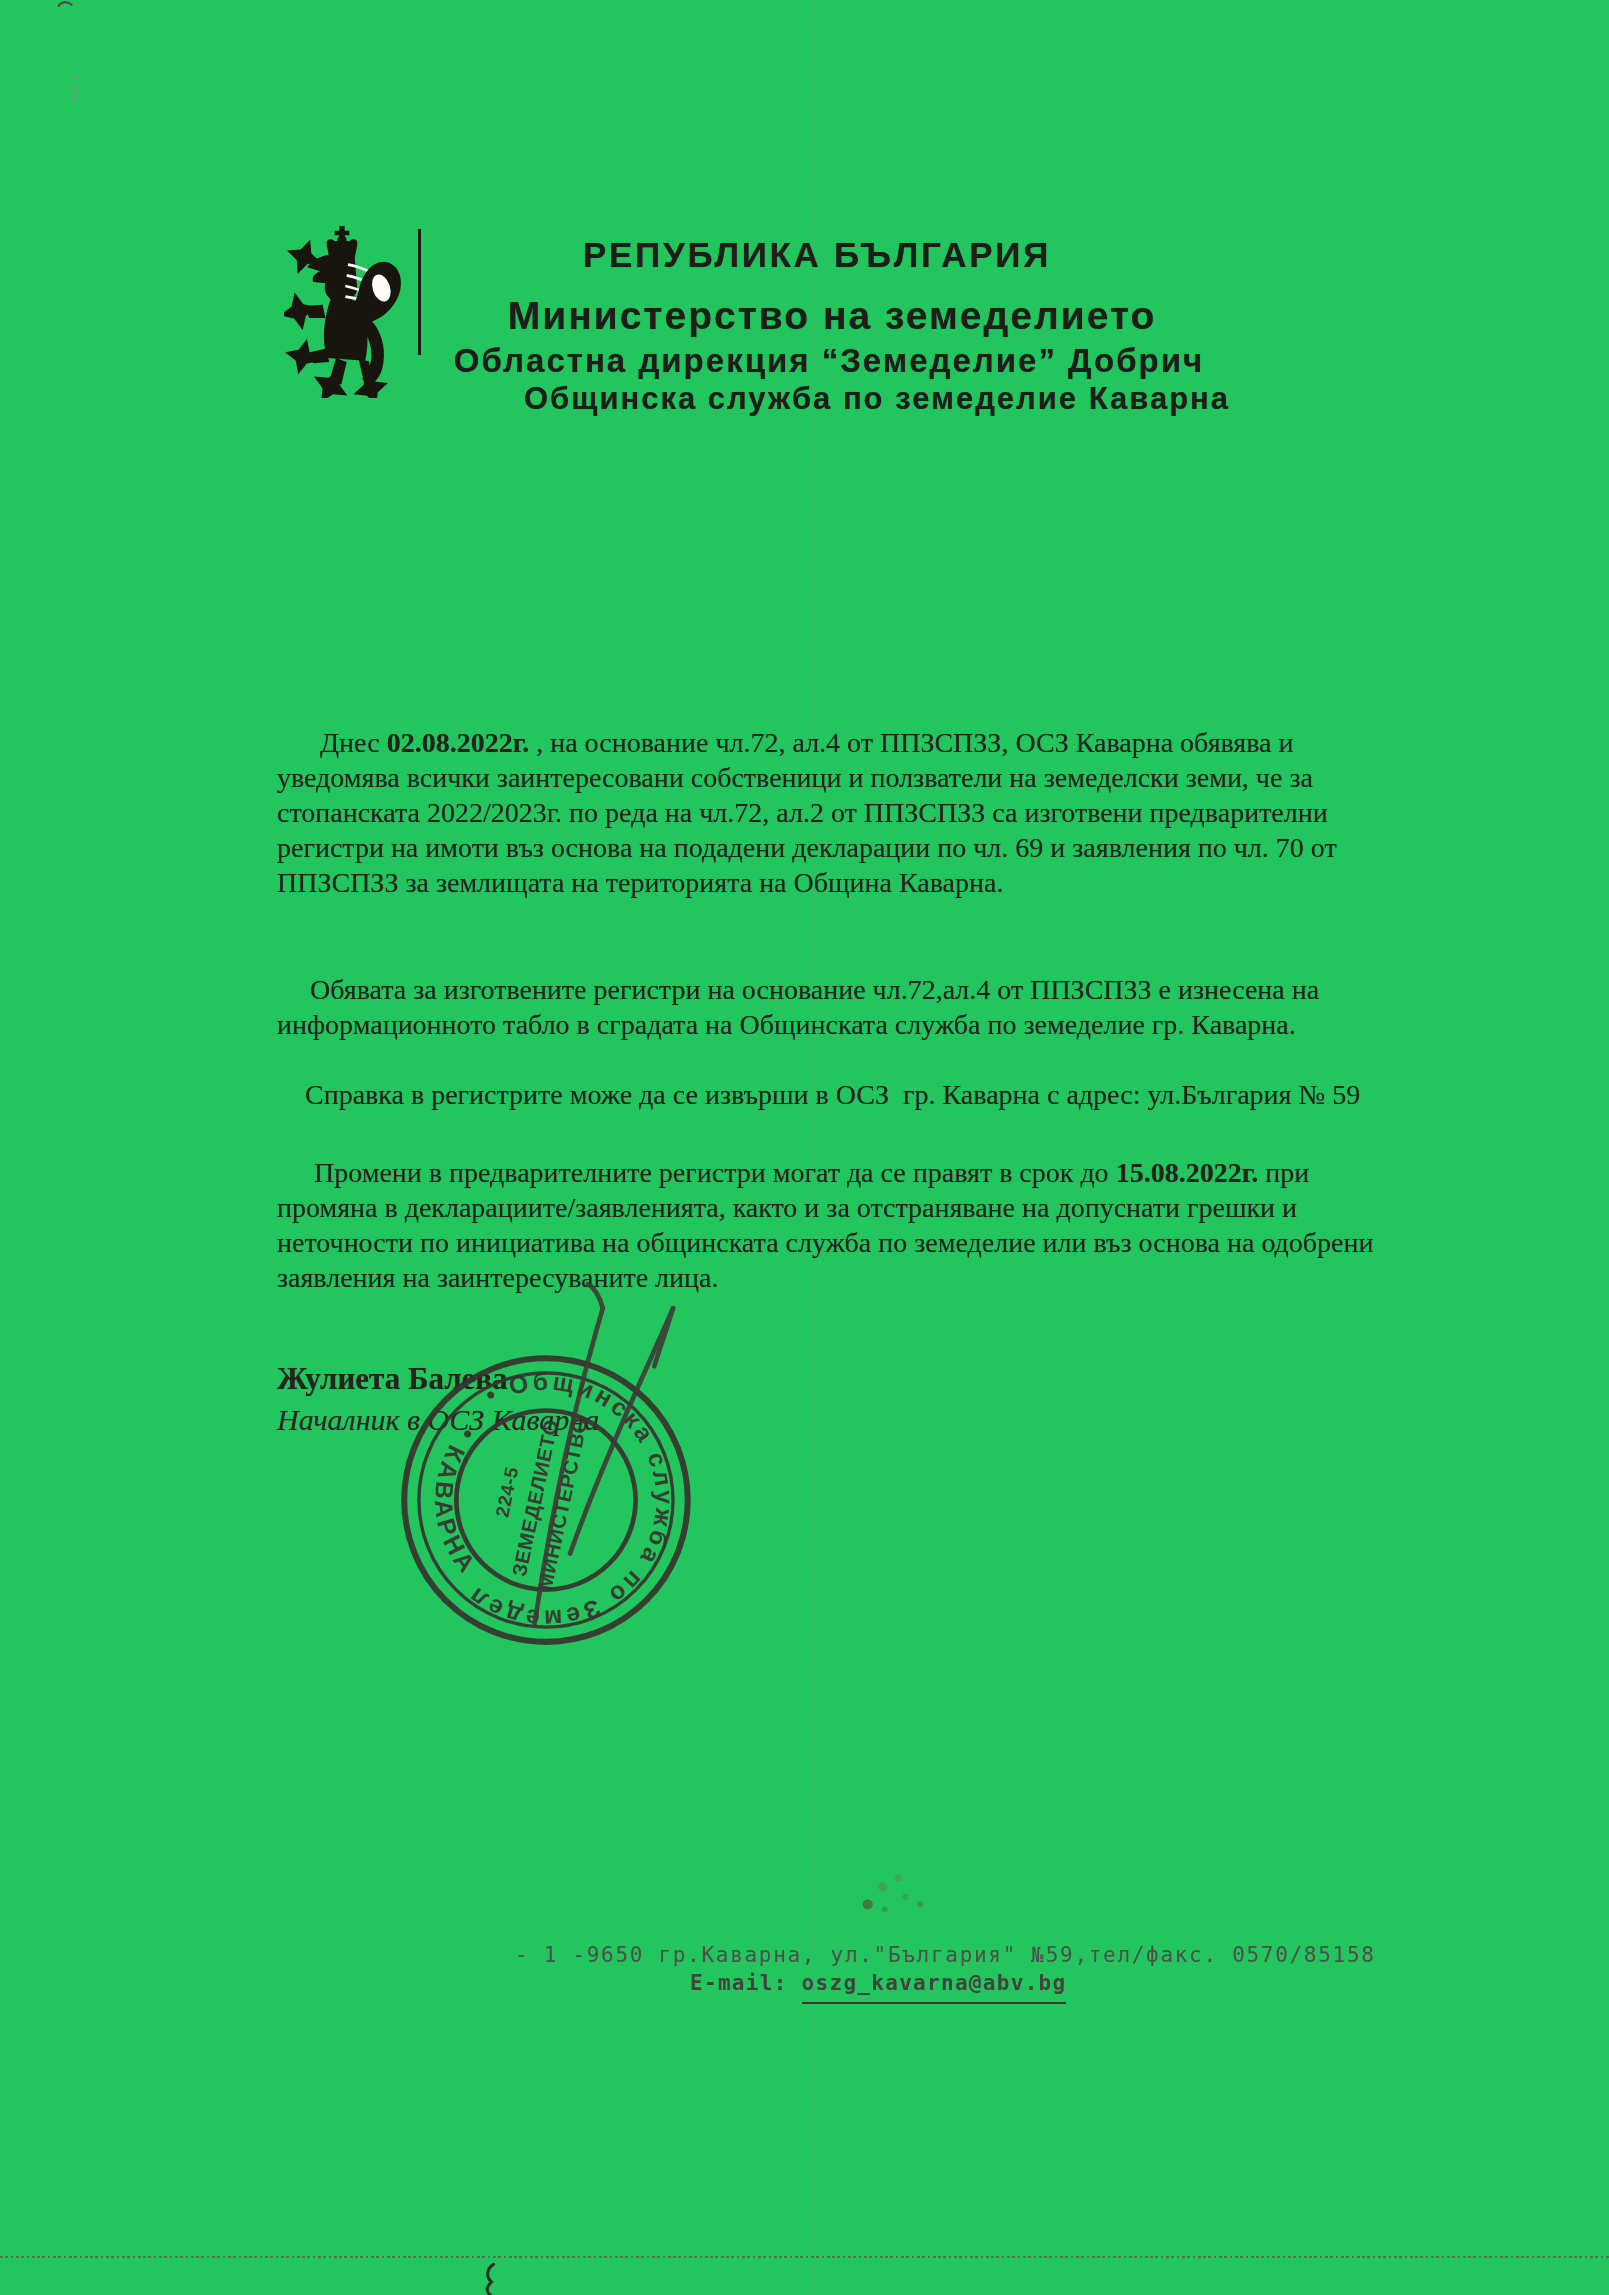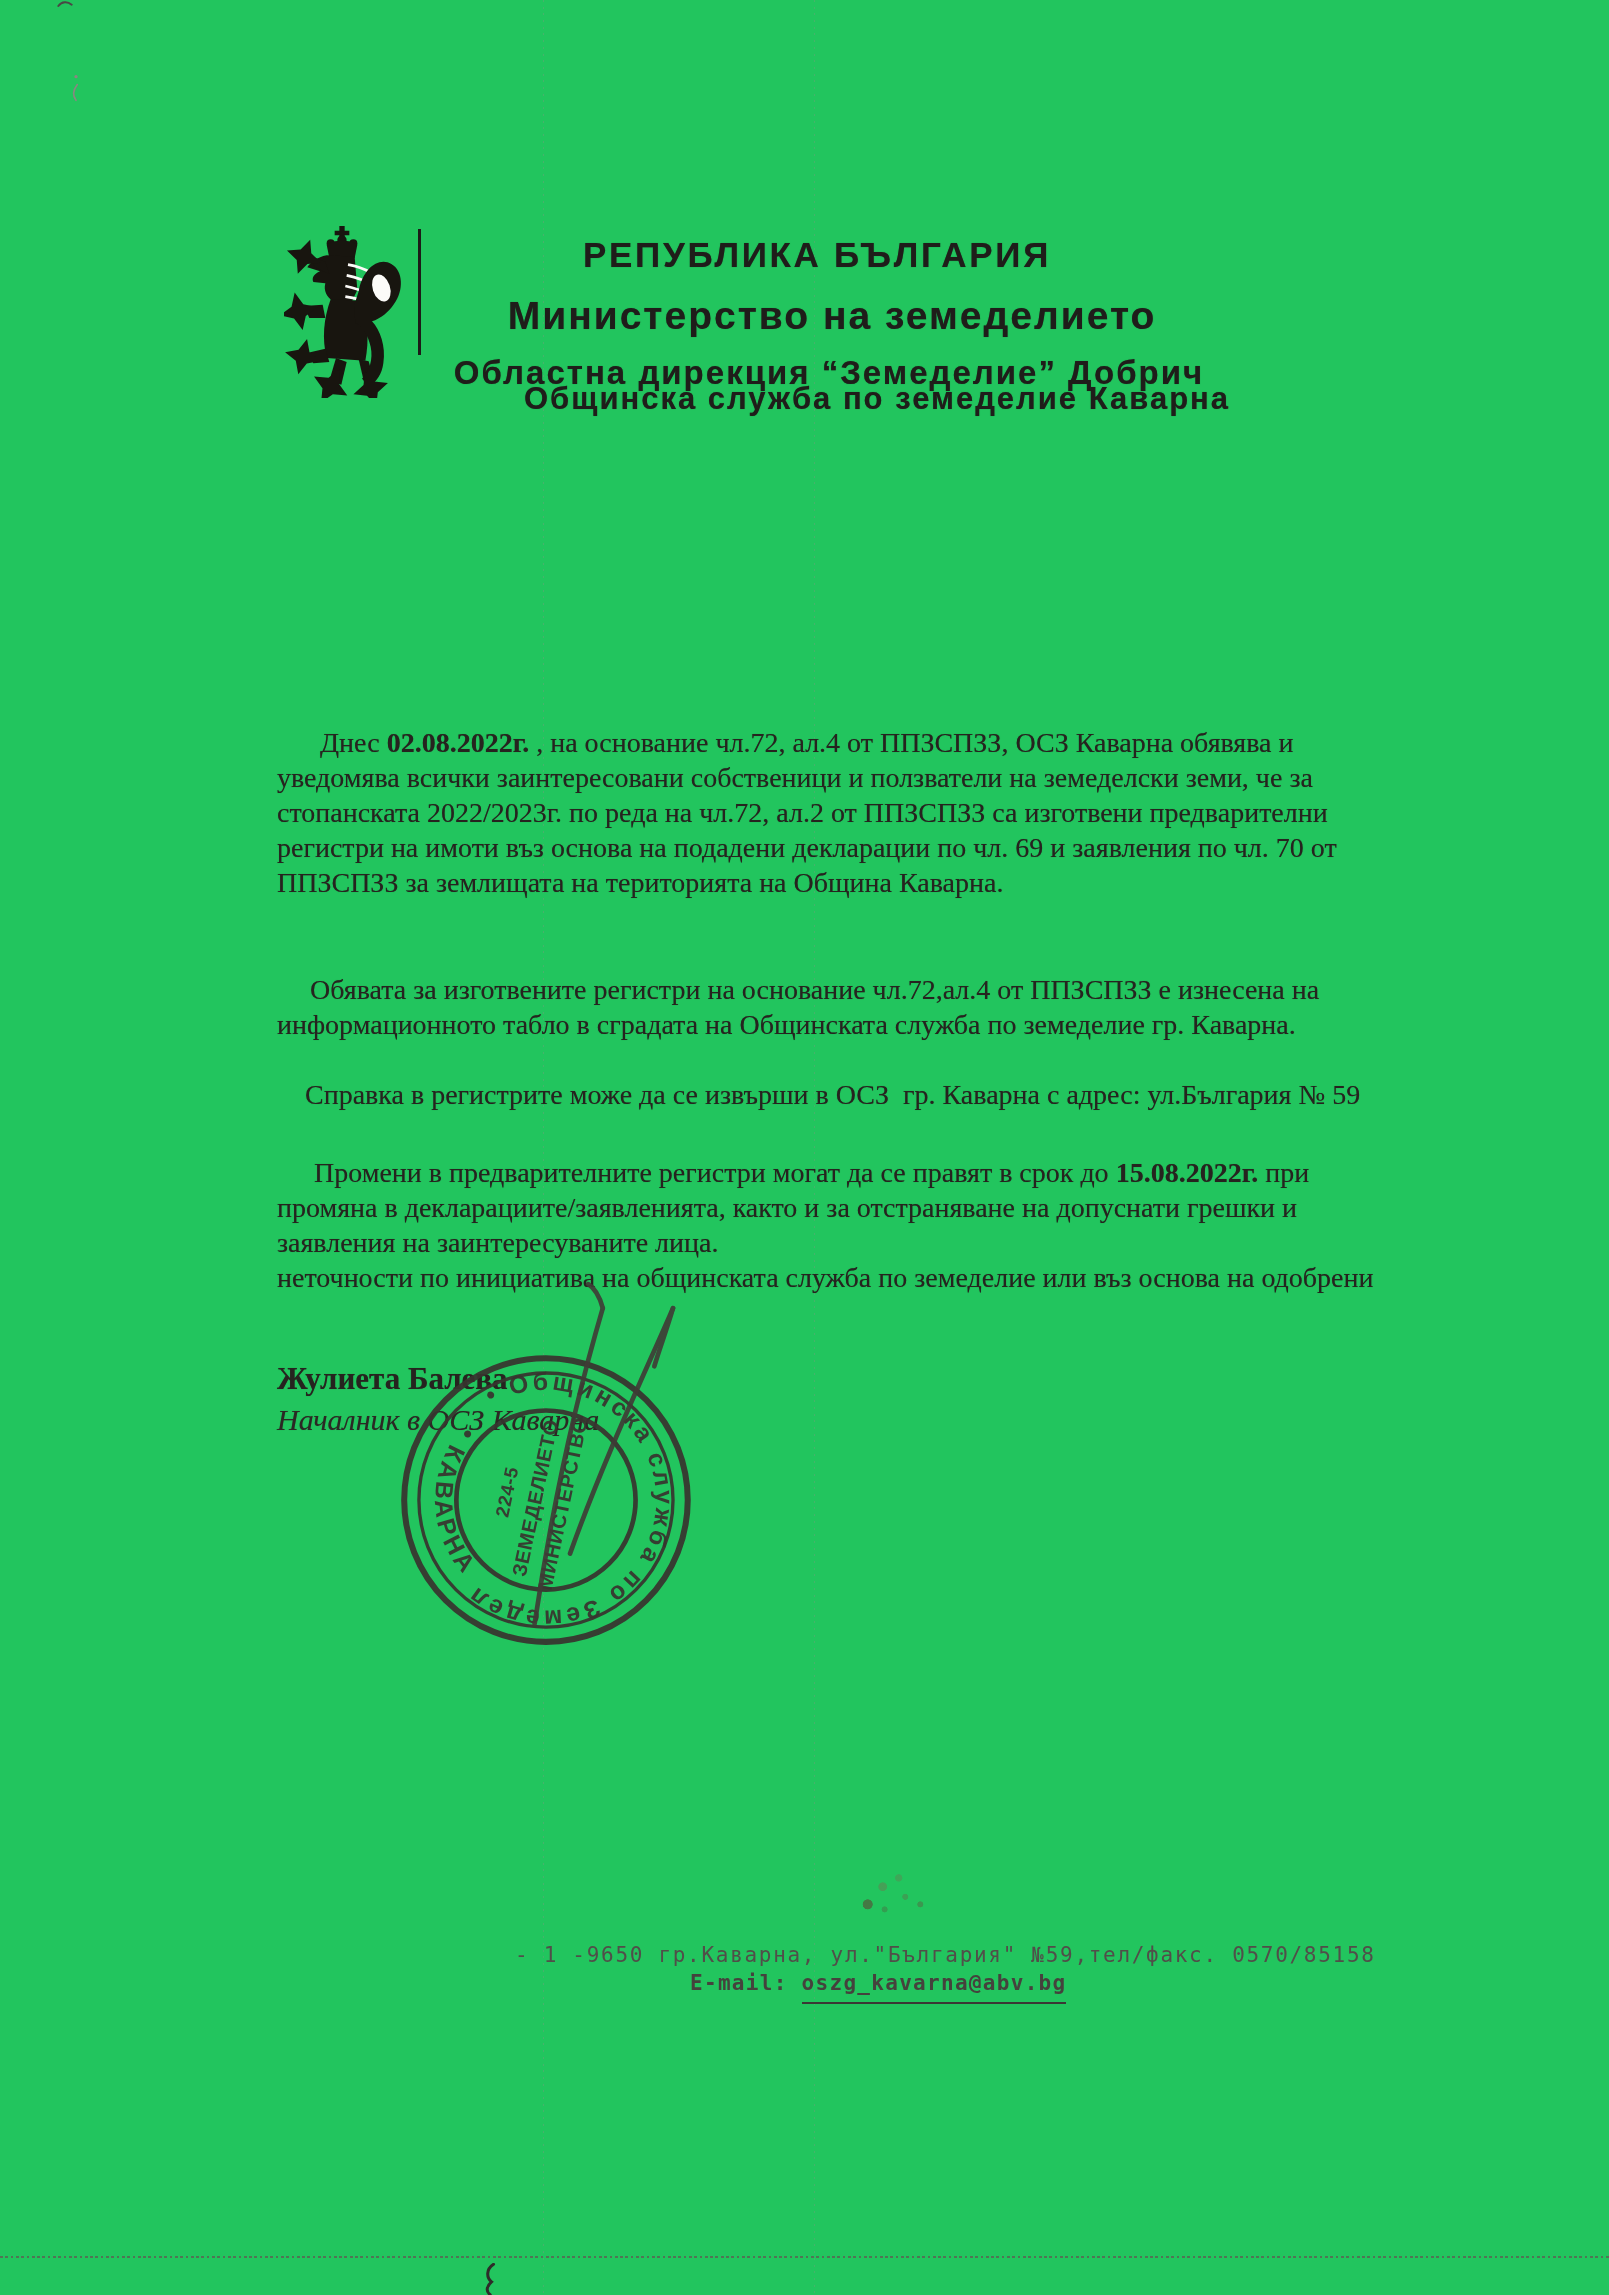--- a/index.html
+++ b/index.html
@@ -35,21 +35,21 @@
   .coat-of-arms{position:absolute;left:284px;top:226px;}
   .header-separator{position:absolute;left:418px;top:229px;width:3.3px;height:126px;background:#1d1b18;}
   .hline{
     position:absolute;transform:translateX(-50%);
     font-family:"Liberation Sans", sans-serif;font-weight:bold;
     white-space:pre;color:#1f1d1a;
     text-shadow:0 0 0.7px rgba(30,26,22,.55);
   }
   .h-republic{left:817px;top:235px;font-size:35px;letter-spacing:2.7px;}
   .h-ministry{left:832px;top:294px;font-size:39px;letter-spacing:2px;}
-  .h-directorate{left:829px;top:342px;font-size:33px;letter-spacing:2px;margin-top:12px;}
+  .h-directorate{left:829px;top:342px;font-size:33px;letter-spacing:2px;}
   .h-office{left:877px;top:381px;font-size:31px;letter-spacing:2px;}
   
   .doc-title{
     position:absolute;left:802px;top:523px;transform:translateX(-50%);
     font-family:"Liberation Serif", serif;font-weight:bold;
     font-size:56px;letter-spacing:14.7px;white-space:pre;color:#23211e;
     text-shadow:0 0 0.7px rgba(30,26,22,.5);
   }
   
   .para{position:absolute;left:277px;}
@@ -159,22 +159,22 @@
     <div class="line">информационното табло в сградата на Общинската служба по земеделие гр. Каварна.</div>
   </div>
 
   <div class="para" style="top:1077px">
     <div class="line" style="padding-left:28px">Справка в регистрите може да се извърши в ОСЗ  гр. Каварна с адрес: ул.България № 59</div>
   </div>
 
   <div class="para" style="top:1155px">
     <div class="line" style="padding-left:37px"><span>Промени в предварителните регистри могат да се правят в срок до </span><b>15.08.2022г.</b><span> при</span></div>
     <div class="line">промяна в декларациите/заявленията, както и за отстраняване на допуснати грешки и</div>
+    <div class="line">неточности по инициатива на общинската служба по земеделие или въз основа на одобрени</div>
     <div class="line">заявления на заинтересуваните лица.</div>
-    <div class="line">неточности по инициатива на общинската служба по земеделие или въз основа на одобрени</div>
   </div>
 
   <div class="sig-name">Жулиета Балева</div>
   <div class="sig-title">Началник в ОСЗ Каварна</div>
 
   <svg class="stamp-svg" width="388" height="428" viewBox="0 0 580 640">
     <g stroke="#38342f" fill="none" opacity="0.93">
       <circle cx="272" cy="365" r="212" stroke-width="9"></circle>
       <circle cx="272" cy="365" r="190" stroke-width="5"></circle>
       <circle cx="272" cy="365" r="134" stroke-width="7"></circle>

